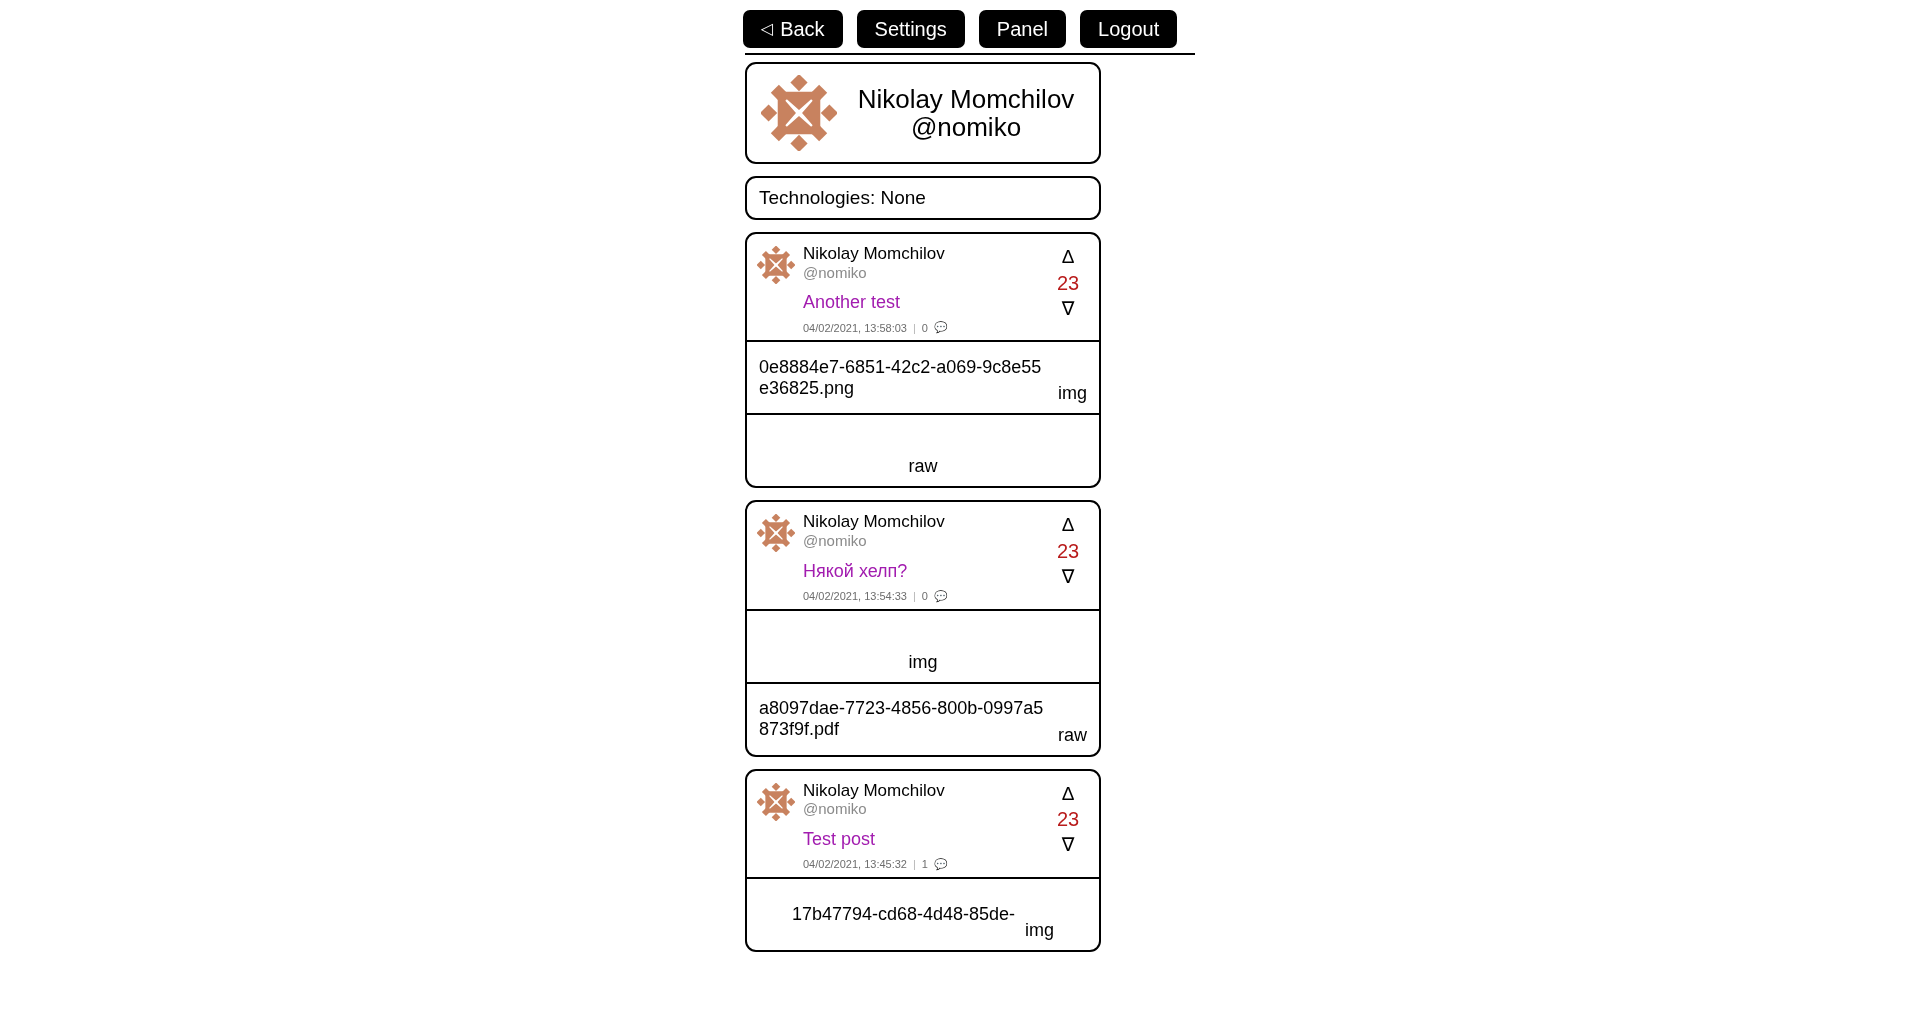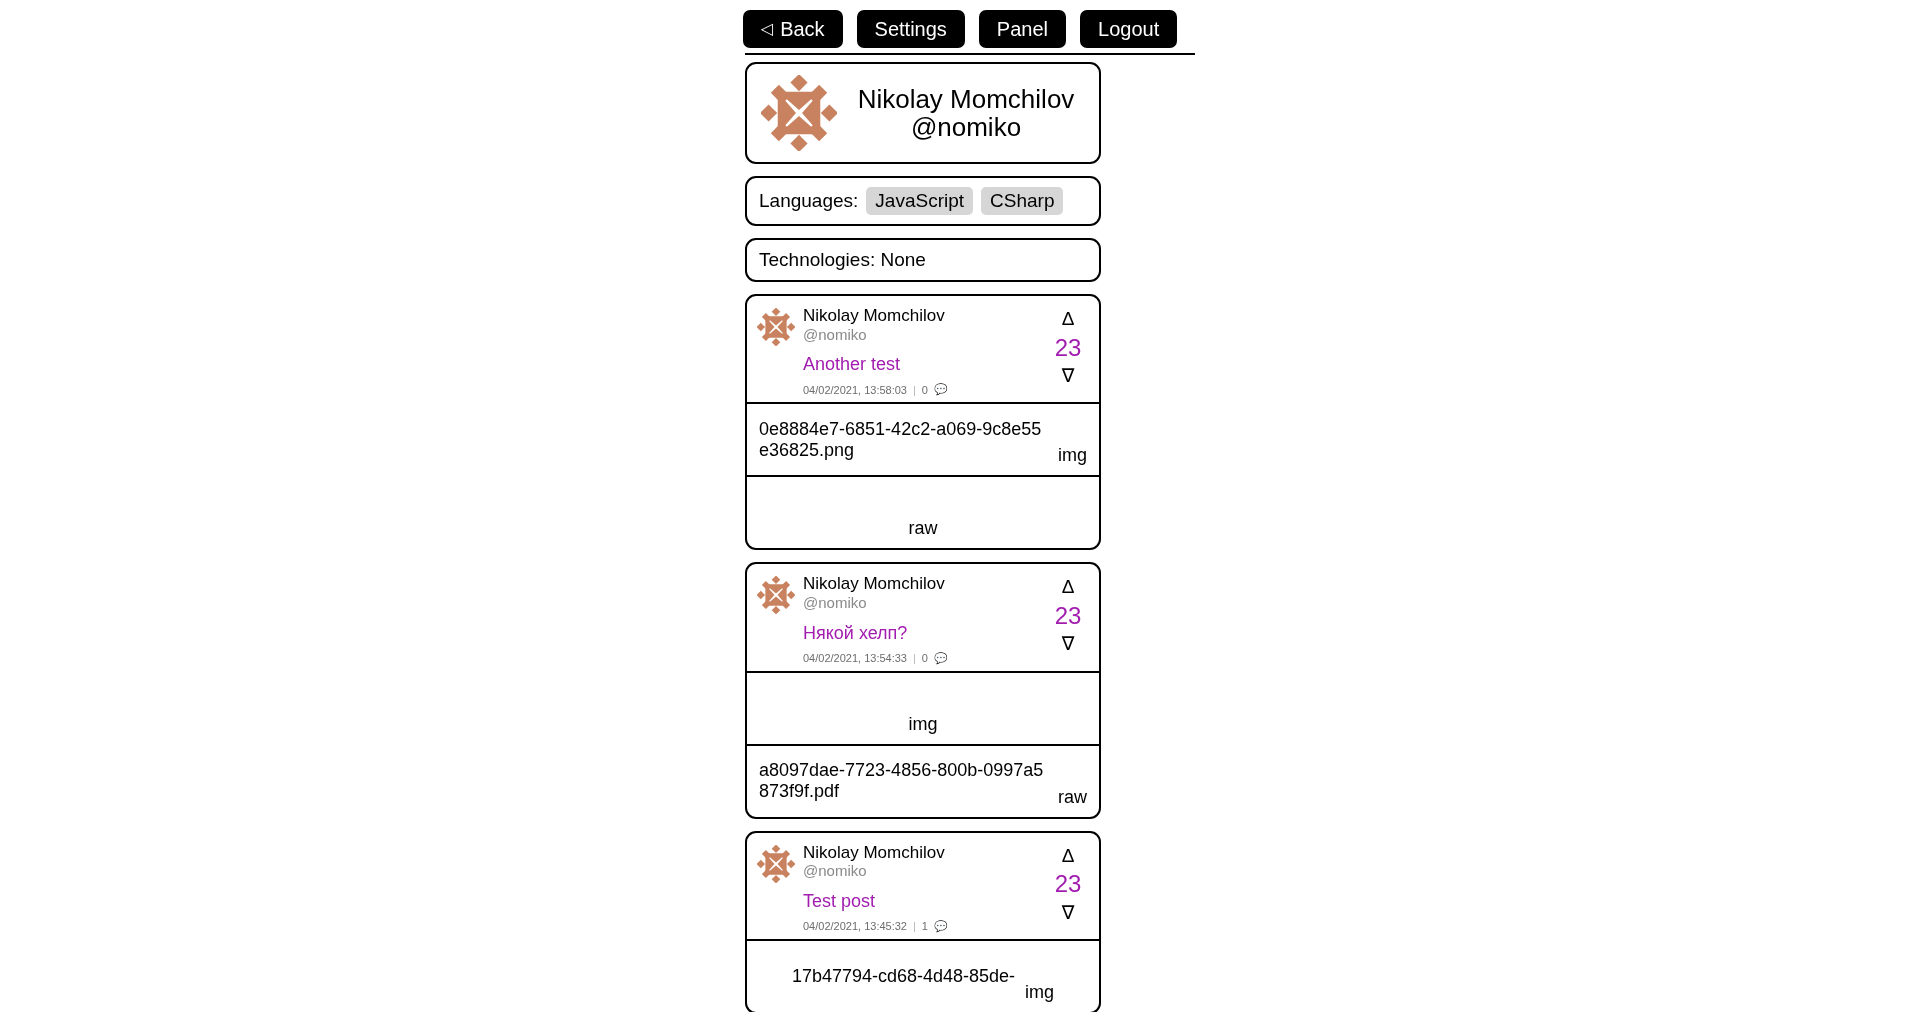--- a/index.html
+++ b/index.html
@@ -164,22 +164,22 @@
     gap: 2px;
   }
   .vote-arrow {
     font-size: 19px;
     color: #000000;
     line-height: 1.15;
     cursor: pointer;
     user-select: none;
   }
   .vote-count {
-    font-size: 24px;
-    color: #a21caf;
+    font-size: 20px;
+    color: #b91c1c;
     line-height: 1.3;
   }
   .attach-row {
     border-top: 2px solid #000000;
     display: flex;
     align-items: center;
     justify-content: center;
     padding: 9px 12px;
     gap: 10px;
   }
@@ -232,25 +232,20 @@
           </g>
           <path d="M34 32 L50 46 L66 32 L68 34 L54 50 L68 66 L66 68 L50 54 L34 68 L32 66 L46 50 L32 34 Z" fill="#ffffff"></path>
         </svg>
       </span>
       <div class="profile-names">
         <span>Nikolay Momchilov</span>
         <span class="handle">@nomiko</span>
       </div>
     </div>
 
-    <div class="card infoline">
-      <span>Languages:</span>
-      <span class="tag">JavaScript</span>
-      <span class="tag">CSharp</span>
-    </div>
 
     <div class="card infoline">
       <span>Technologies: None</span>
     </div>
 
     <div class="post-card">
       <div class="post-main">
         <span class="avatar-sm">
           <svg viewBox="0 0 100 100" width="38" height="38" aria-hidden="true">
             <g fill="#c8825f">

